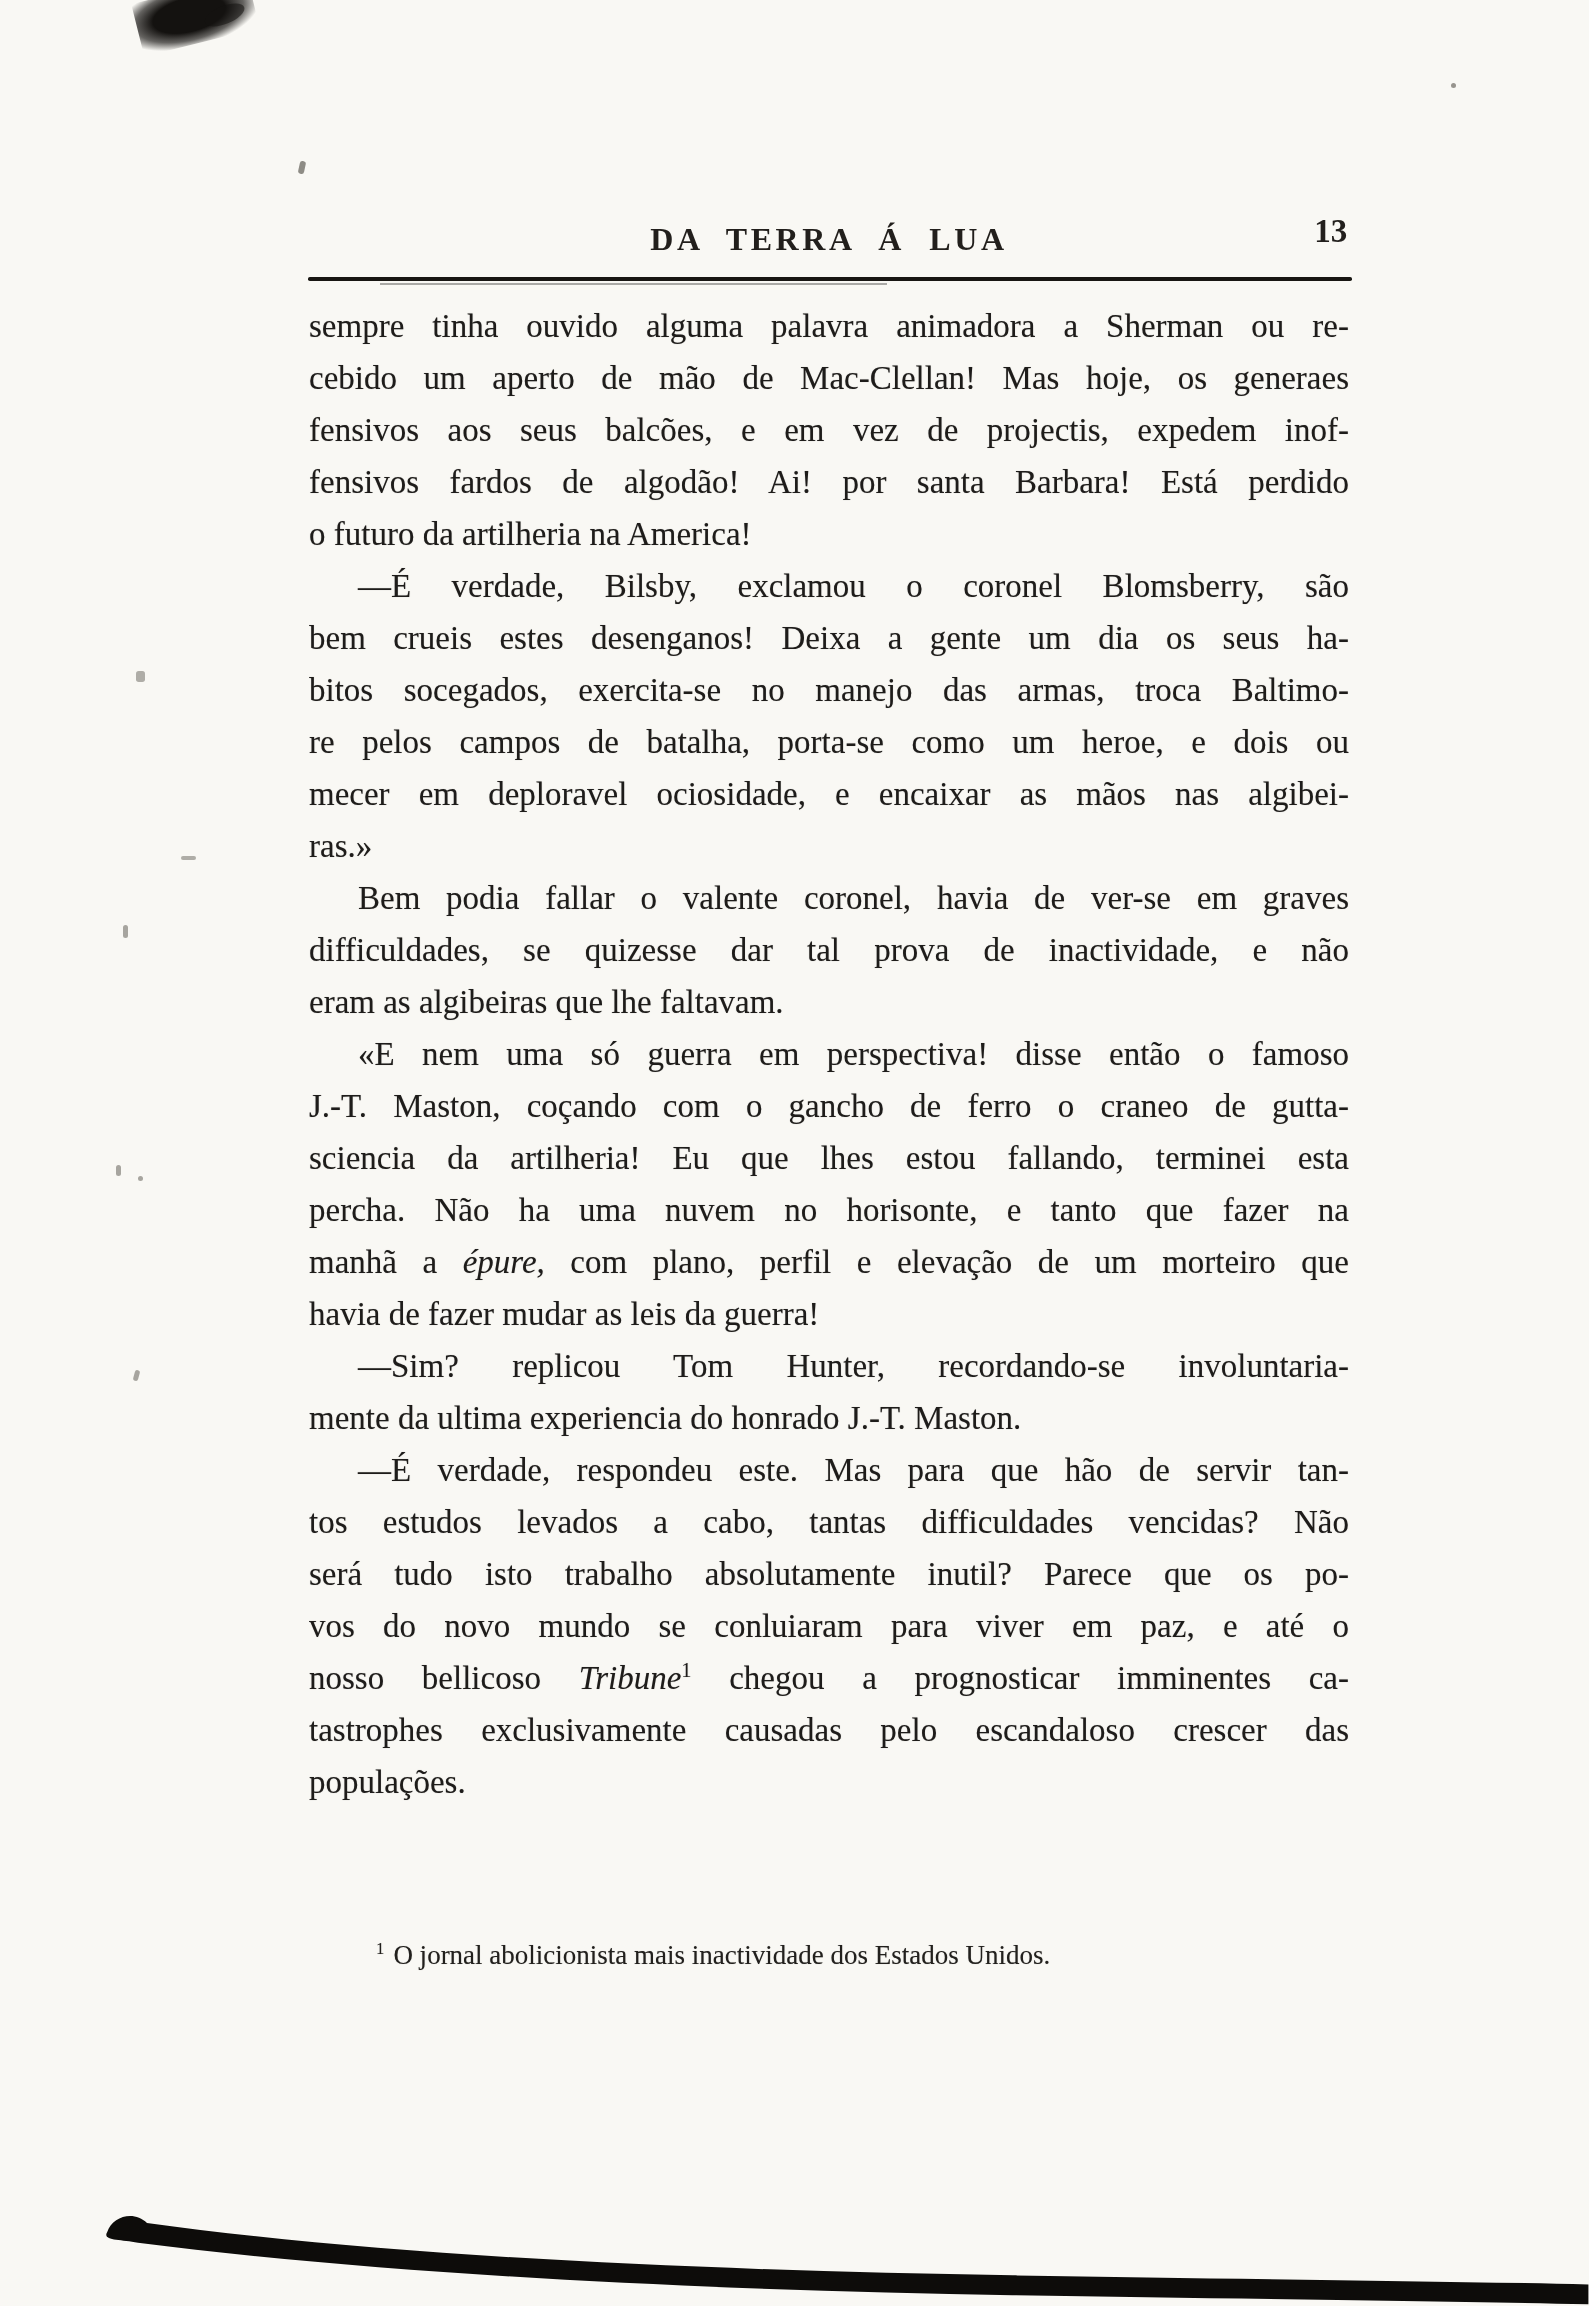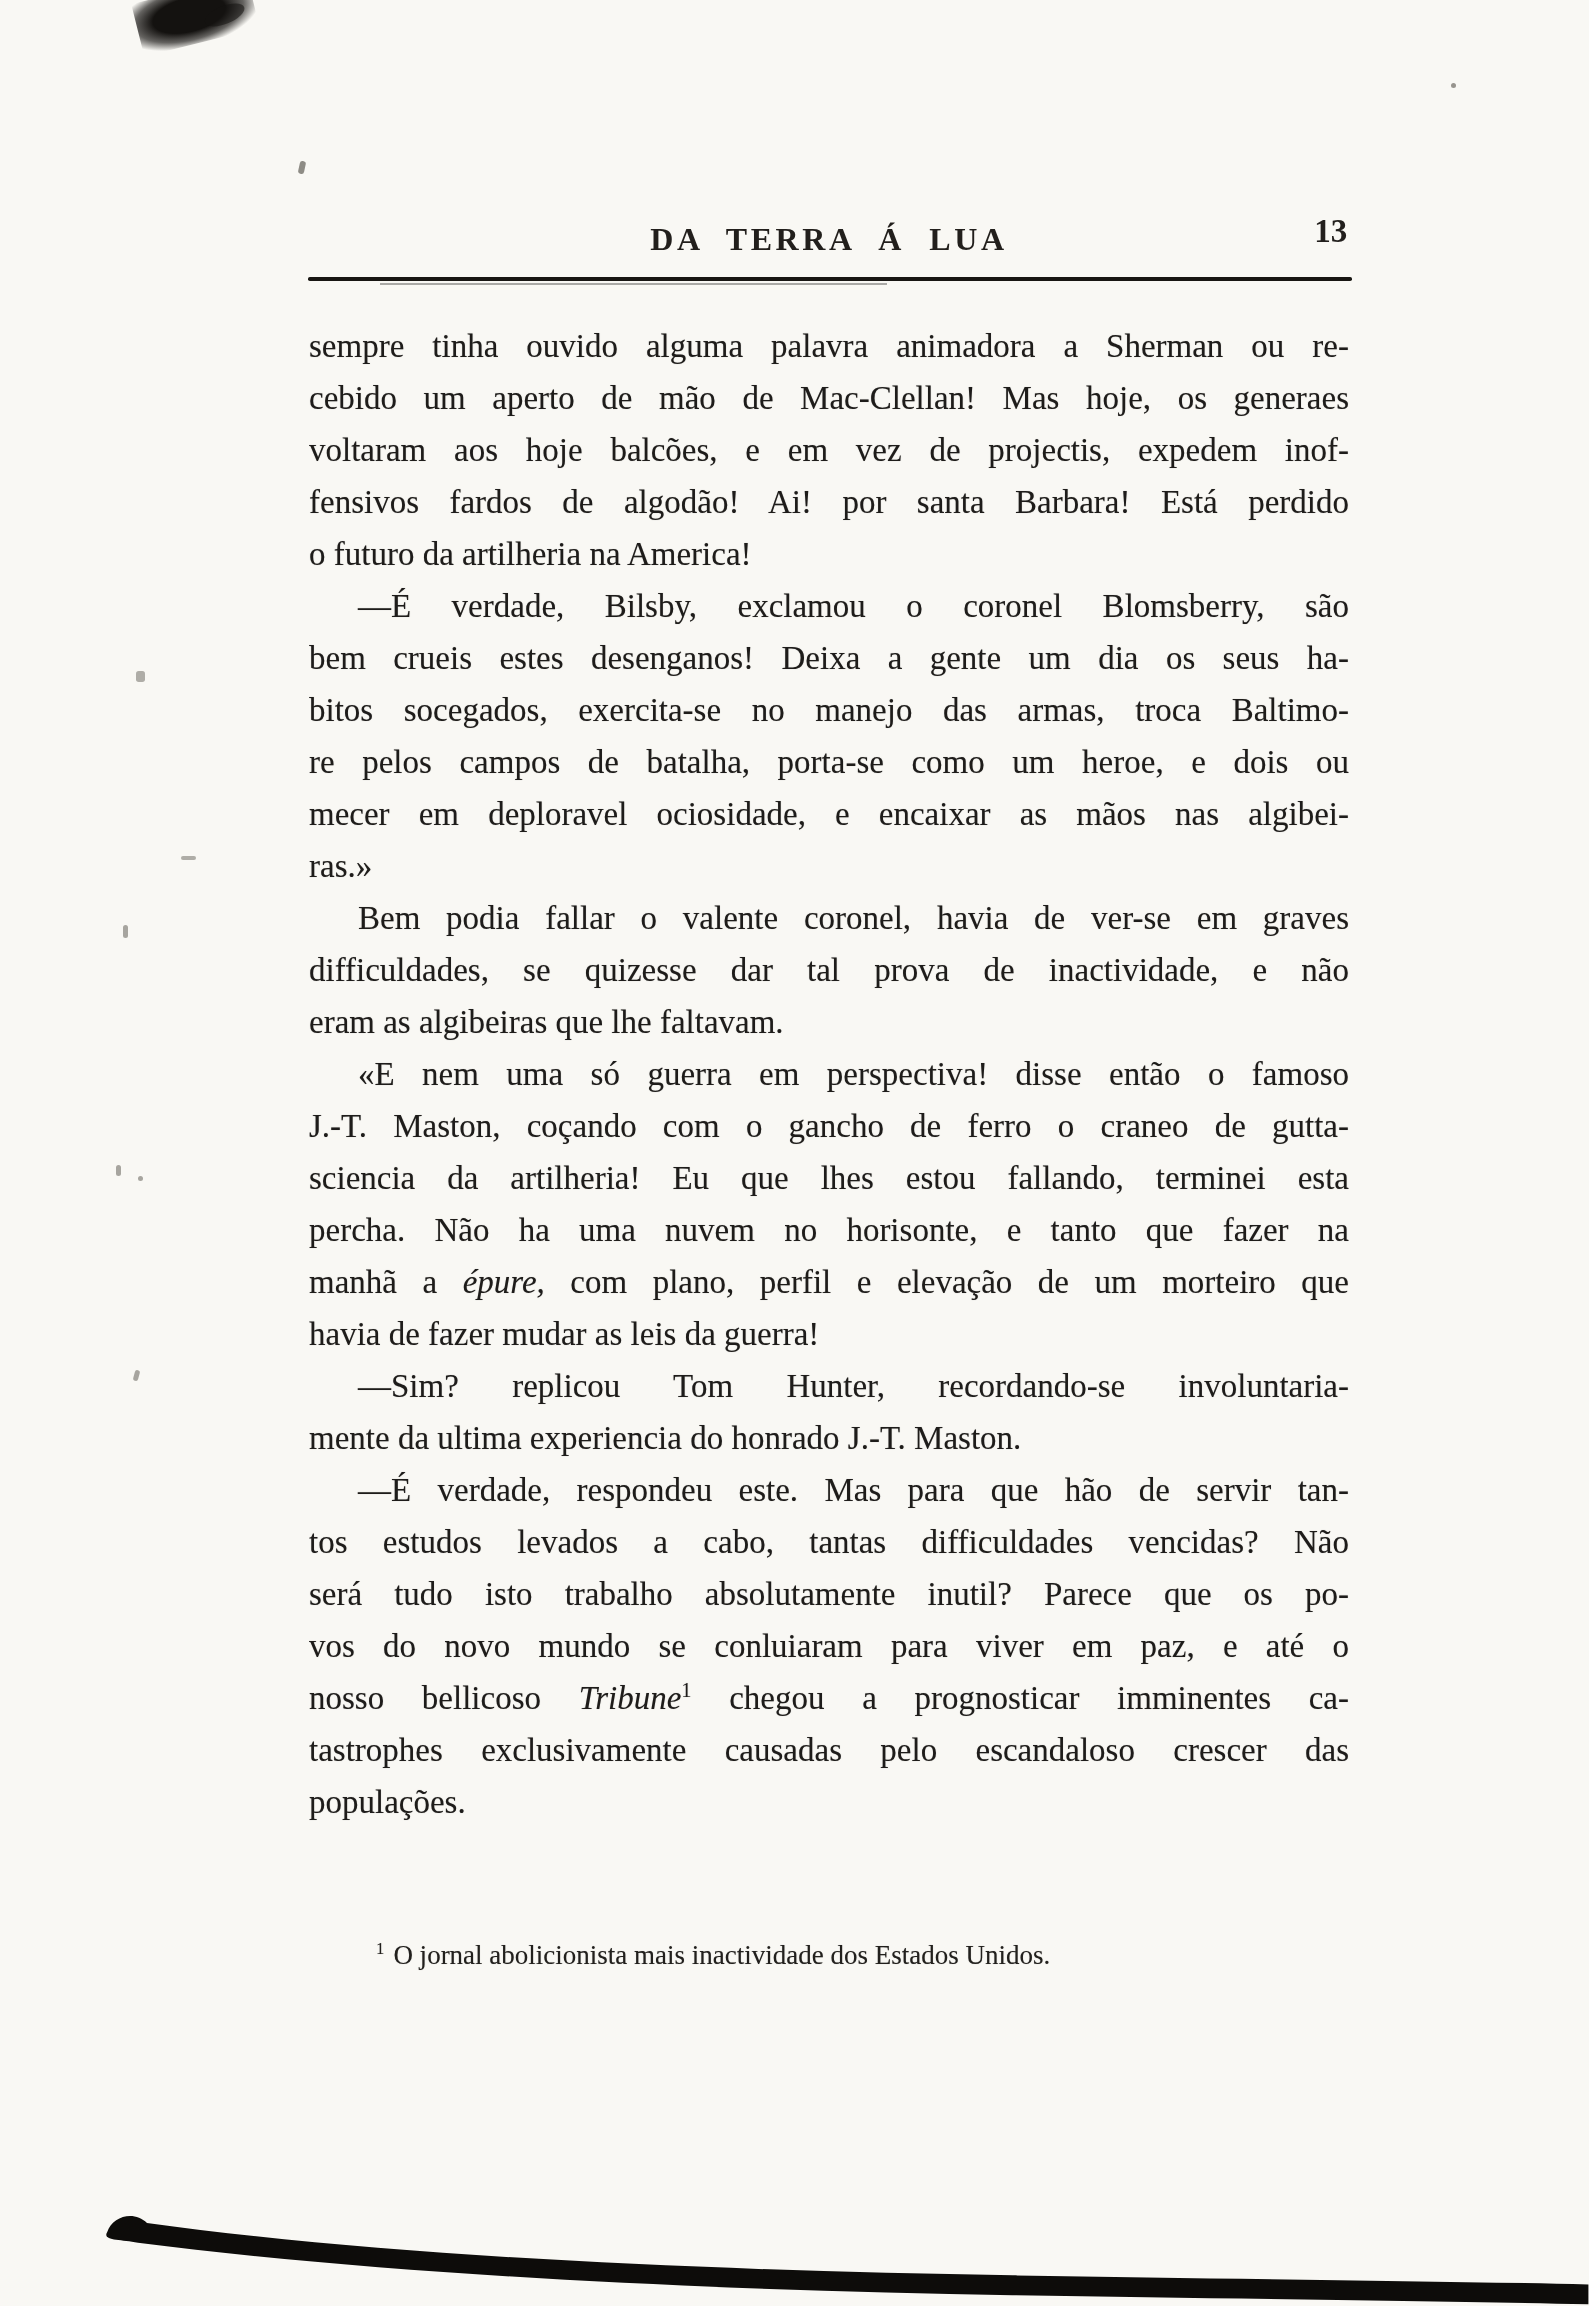--- a/index.html
+++ b/index.html
@@ -42,21 +42,20 @@
     left: 380px; top: 283px; width: 507px; height: 1.8px;
     background: rgba(24,22,19,0.35);
   }
 
   
   .body-text {
     position: absolute;
     left: 309px; top: 300px; width: 1040px;
     font-size: 33px; line-height: 52px;
     text-shadow: 0 0 0.9px rgba(30,28,26,0.35);
-    margin-top: 20px;
   }
   .line {
     height: 52px; overflow: hidden;
     text-align: justify;
     text-align-last: justify;
   }
   .line.last {
     text-align: center;
     text-align-last: left;
   }
@@ -108,21 +107,21 @@
   <div class="header">
     <div class="header-title">DA TERRA Á LUA</div>
     <div class="page-number">13</div>
   </div>
   <div class="header-rule"></div>
   <div class="header-rule-echo"></div>
 
   <div class="body-text" id="body-text">
       <div class="line">sempre tinha ouvido alguma palavra animadora a Sherman ou re-</div>
       <div class="line">cebido um aperto de mão de Mac-Clellan! Mas hoje, os generaes</div>
-      <div class="line">voltaram aos hoje balcões, e em vez de projectis, expedem inof-</div>
+      <div class="line">fensivos aos seus balcões, e em vez de projectis, expedem inof-</div>
       <div class="line">fensivos fardos de algodão! Ai! por santa Barbara! Está perdido</div>
       <div class="line last">o futuro da artilheria na America!</div>
       <div class="line indent">—É verdade, Bilsby, exclamou o coronel Blomsberry, são</div>
       <div class="line">bem crueis estes desenganos! Deixa a gente um dia os seus ha-</div>
       <div class="line">bitos socegados, exercita-se no manejo das armas, troca Baltimo-</div>
       <div class="line">re pelos campos de batalha, porta-se como um heroe, e dois ou</div>
       <div class="line">mecer em deploravel ociosidade, e encaixar as mãos nas algibei-</div>
       <div class="line last">ras.»</div>
       <div class="line indent">Bem podia fallar o valente coronel, havia de ver-se em graves</div>
       <div class="line">difficuldades, se quizesse dar tal prova de inactividade, e não</div>

